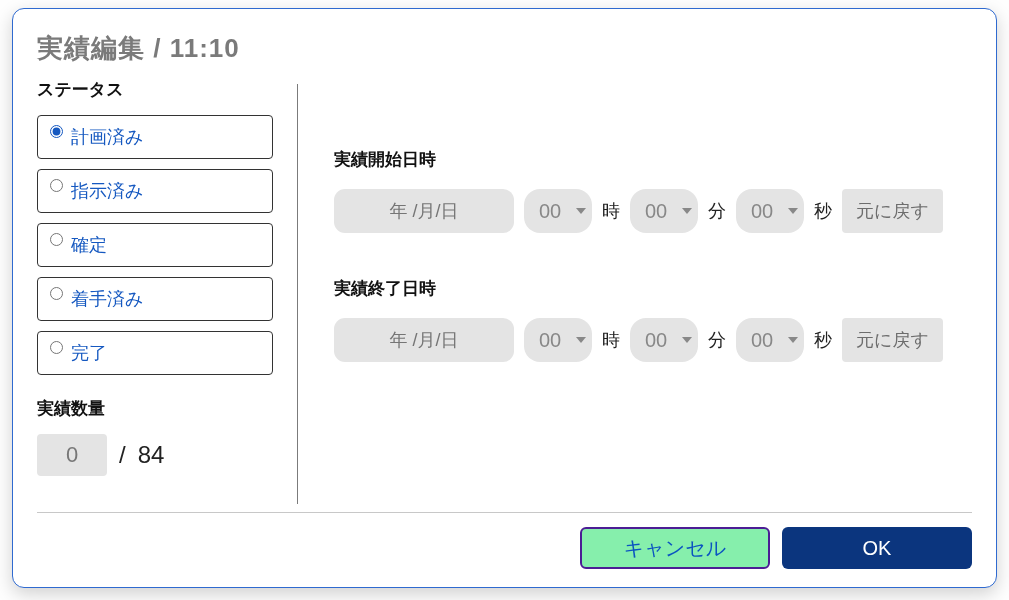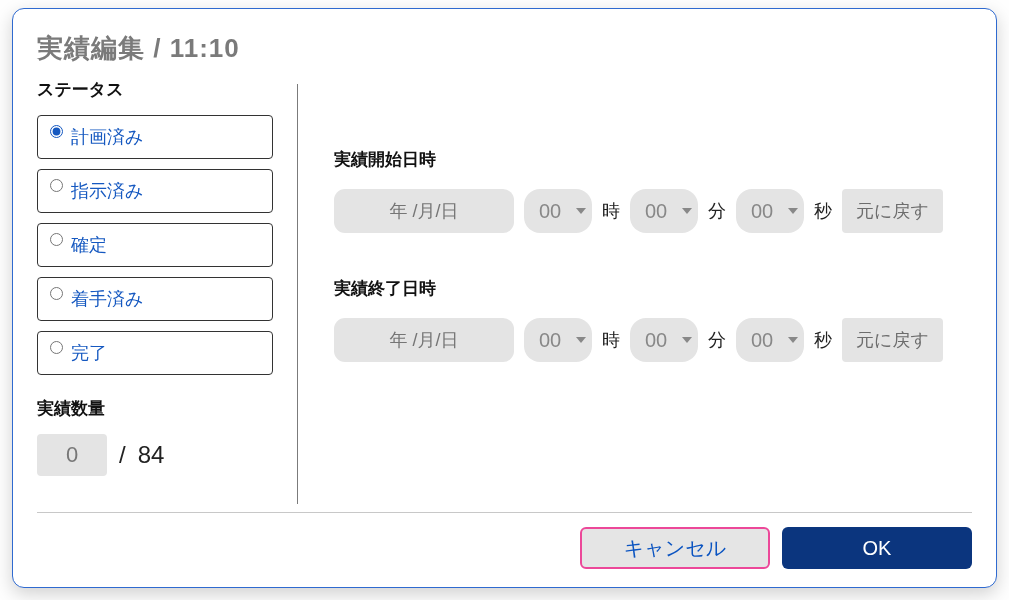--- a/index.html
+++ b/index.html
@@ -123,22 +123,22 @@
   }
   .btn {
     height: 42px;
     border-radius: 6px;
     font-size: 20px;
     padding: 0 28px;
     cursor:pointer;
     min-width: 190px;
   }
   .btn-cancel {
-    background:#e5e5e5; color:#0b54c1;
-    border: 2px solid #ec4899;
+    background:#86efac; color:#0b54c1;
+    border: 2px solid #4c1d95;
   }
   .btn-ok {
     background:#0b357e; color:#fff; border:none;
     min-width: 190px;
   }
 </style>
 </head>
 <body>
 
 <div class="modal">

